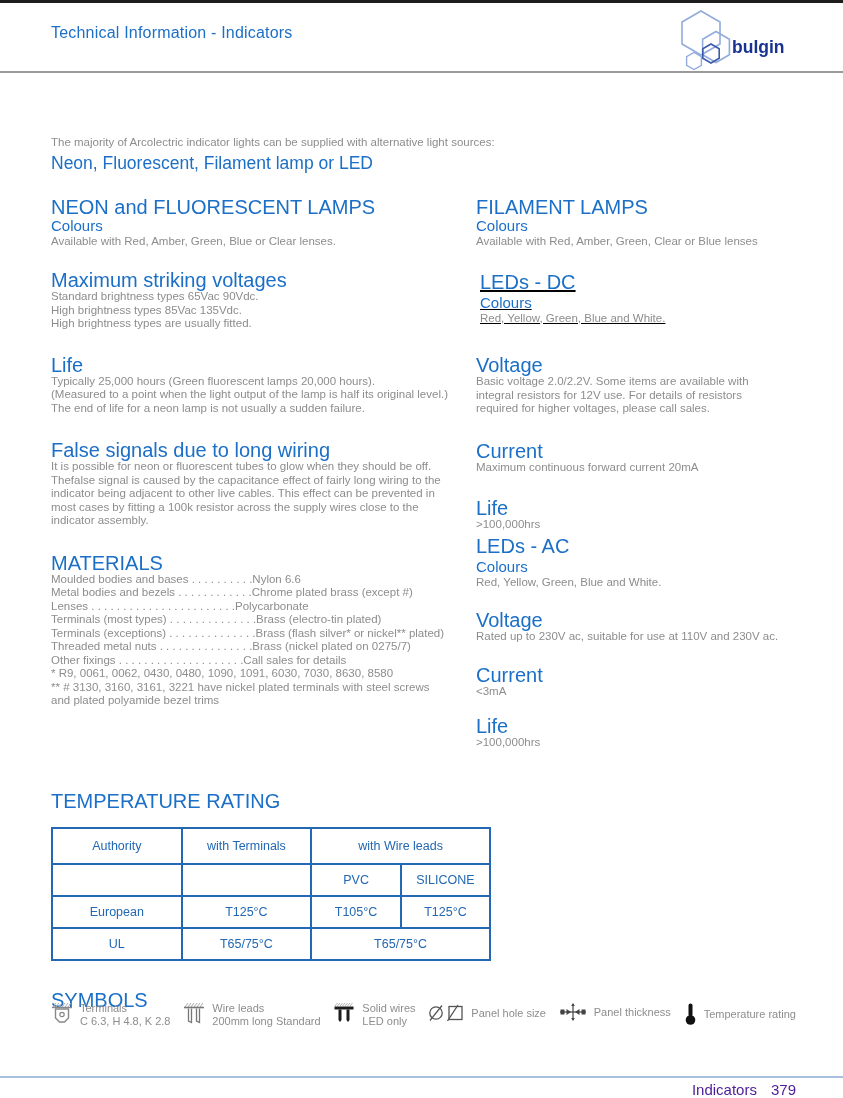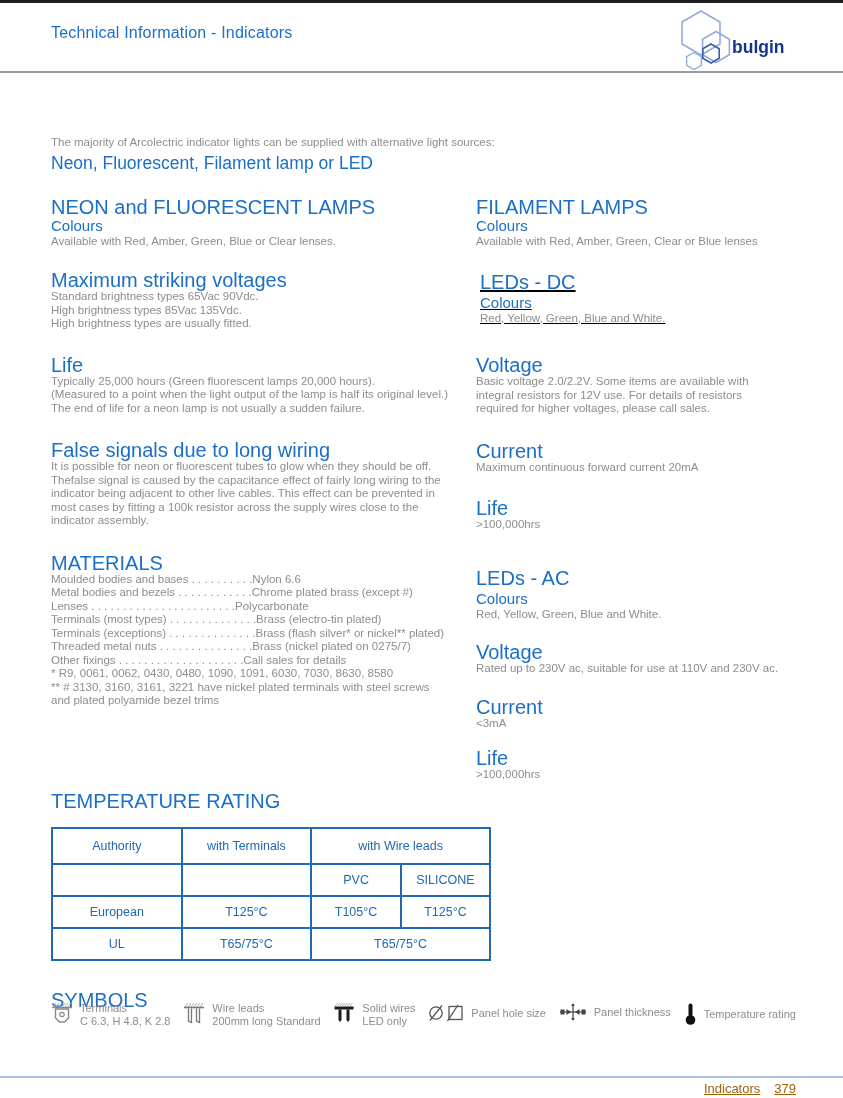--- a/index.html
+++ b/index.html
@@ -21,21 +21,21 @@
   .h15{font-size:15px;line-height:18px;}
   .h17{font-size:17.5px;line-height:22px;}
   .body-txt{color:#8d8d8d;font-size:11.5px;line-height:13.5px;margin:0;white-space:pre-line;}
   .nowrap{white-space:nowrap;}
   
   .col-left{position:absolute;left:51px;top:136px;width:440px;}
   .col-right{position:absolute;left:476px;top:197px;width:330px;}
   .indent4{margin-left:4px;text-decoration:underline;}
   
   .mt2{margin-top:2px;}
-  .mt18{margin-top:18px;} .mt20{margin-top:36px;} .mt21{margin-top:21px;}
+  .mt18{margin-top:18px;} .mt20{margin-top:4px;} .mt21{margin-top:21px;}
   .mt22{margin-top:22px;} .mt23{margin-top:23px;} .mt24{margin-top:24px;}
   .mt25{margin-top:25px;} .mt29{margin-top:29px;} .mt30{margin-top:30px;}
   .mt83{margin-top:83px;}
   .mat-line{color:#8d8d8d;font-size:11.5px;line-height:13.5px;white-space:nowrap;}
   
   table.temp{border-collapse:collapse;margin-top:16px;}
   table.temp td{
     border:2px solid #2268b2;color:#2268b2;font-size:12.5px;
     text-align:center;vertical-align:middle;padding:8px;
   }
@@ -44,21 +44,21 @@
   
   .symbols-row{
     position:absolute;left:51px;top:1002px;width:745px;
     display:flex;justify-content:space-between;align-items:flex-start;
   }
   .sym-item{display:flex;align-items:flex-start;gap:7px;}
   .sym-item.center{align-items:center;}
   .sym-txt{color:#8d8d8d;font-size:11px;line-height:13px;}
   
   .footer-rule{position:absolute;top:1076px;left:0;width:843px;height:2px;background:#a8c2de;}
-  .footer-txt{position:absolute;top:1081px;right:47px;color:#a16207;font-size:13px;text-decoration:underline;}
+  .footer-txt{position:absolute;top:1081px;right:47px;color:#4c1d95;font-size:15px;}
   .footer-txt .pgnum{margin-left:14px;}
   svg{display:block;}
 </style>
 </head>
 <body>
 
 <div class="top-strip"></div>
 
 <h1 class="page-title">Technical Information - Indicators</h1>
 <div class="logo">

